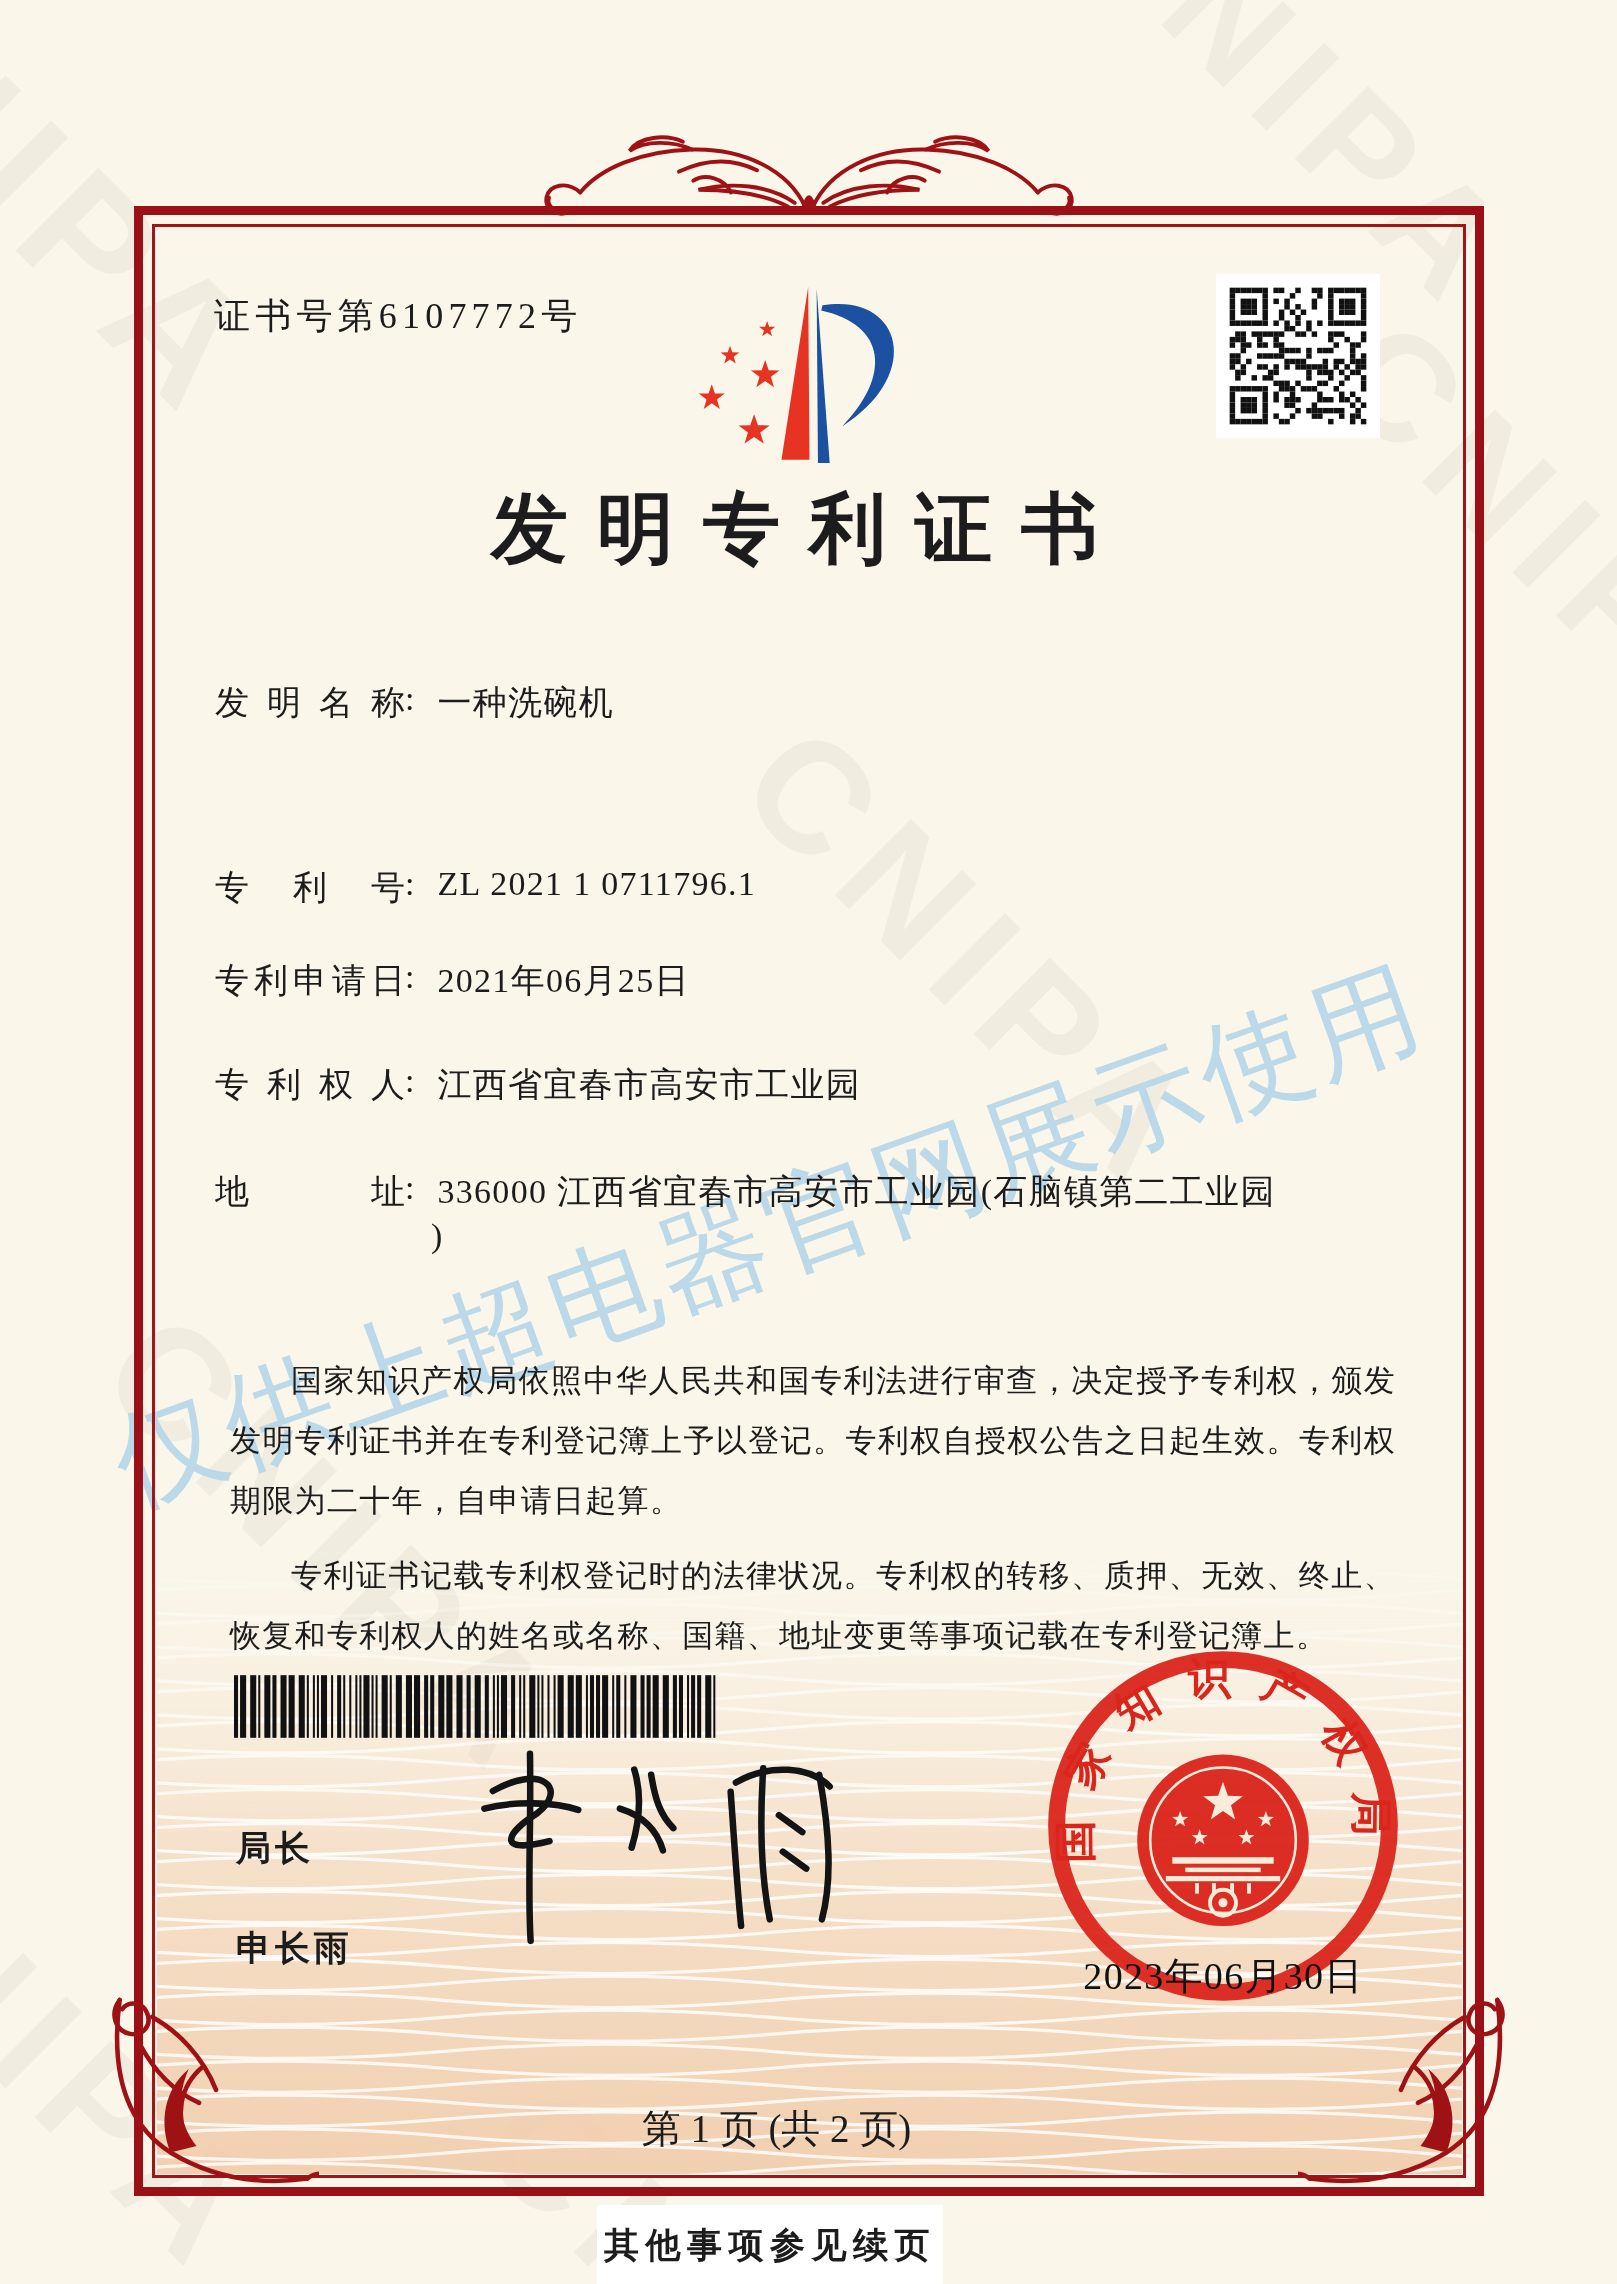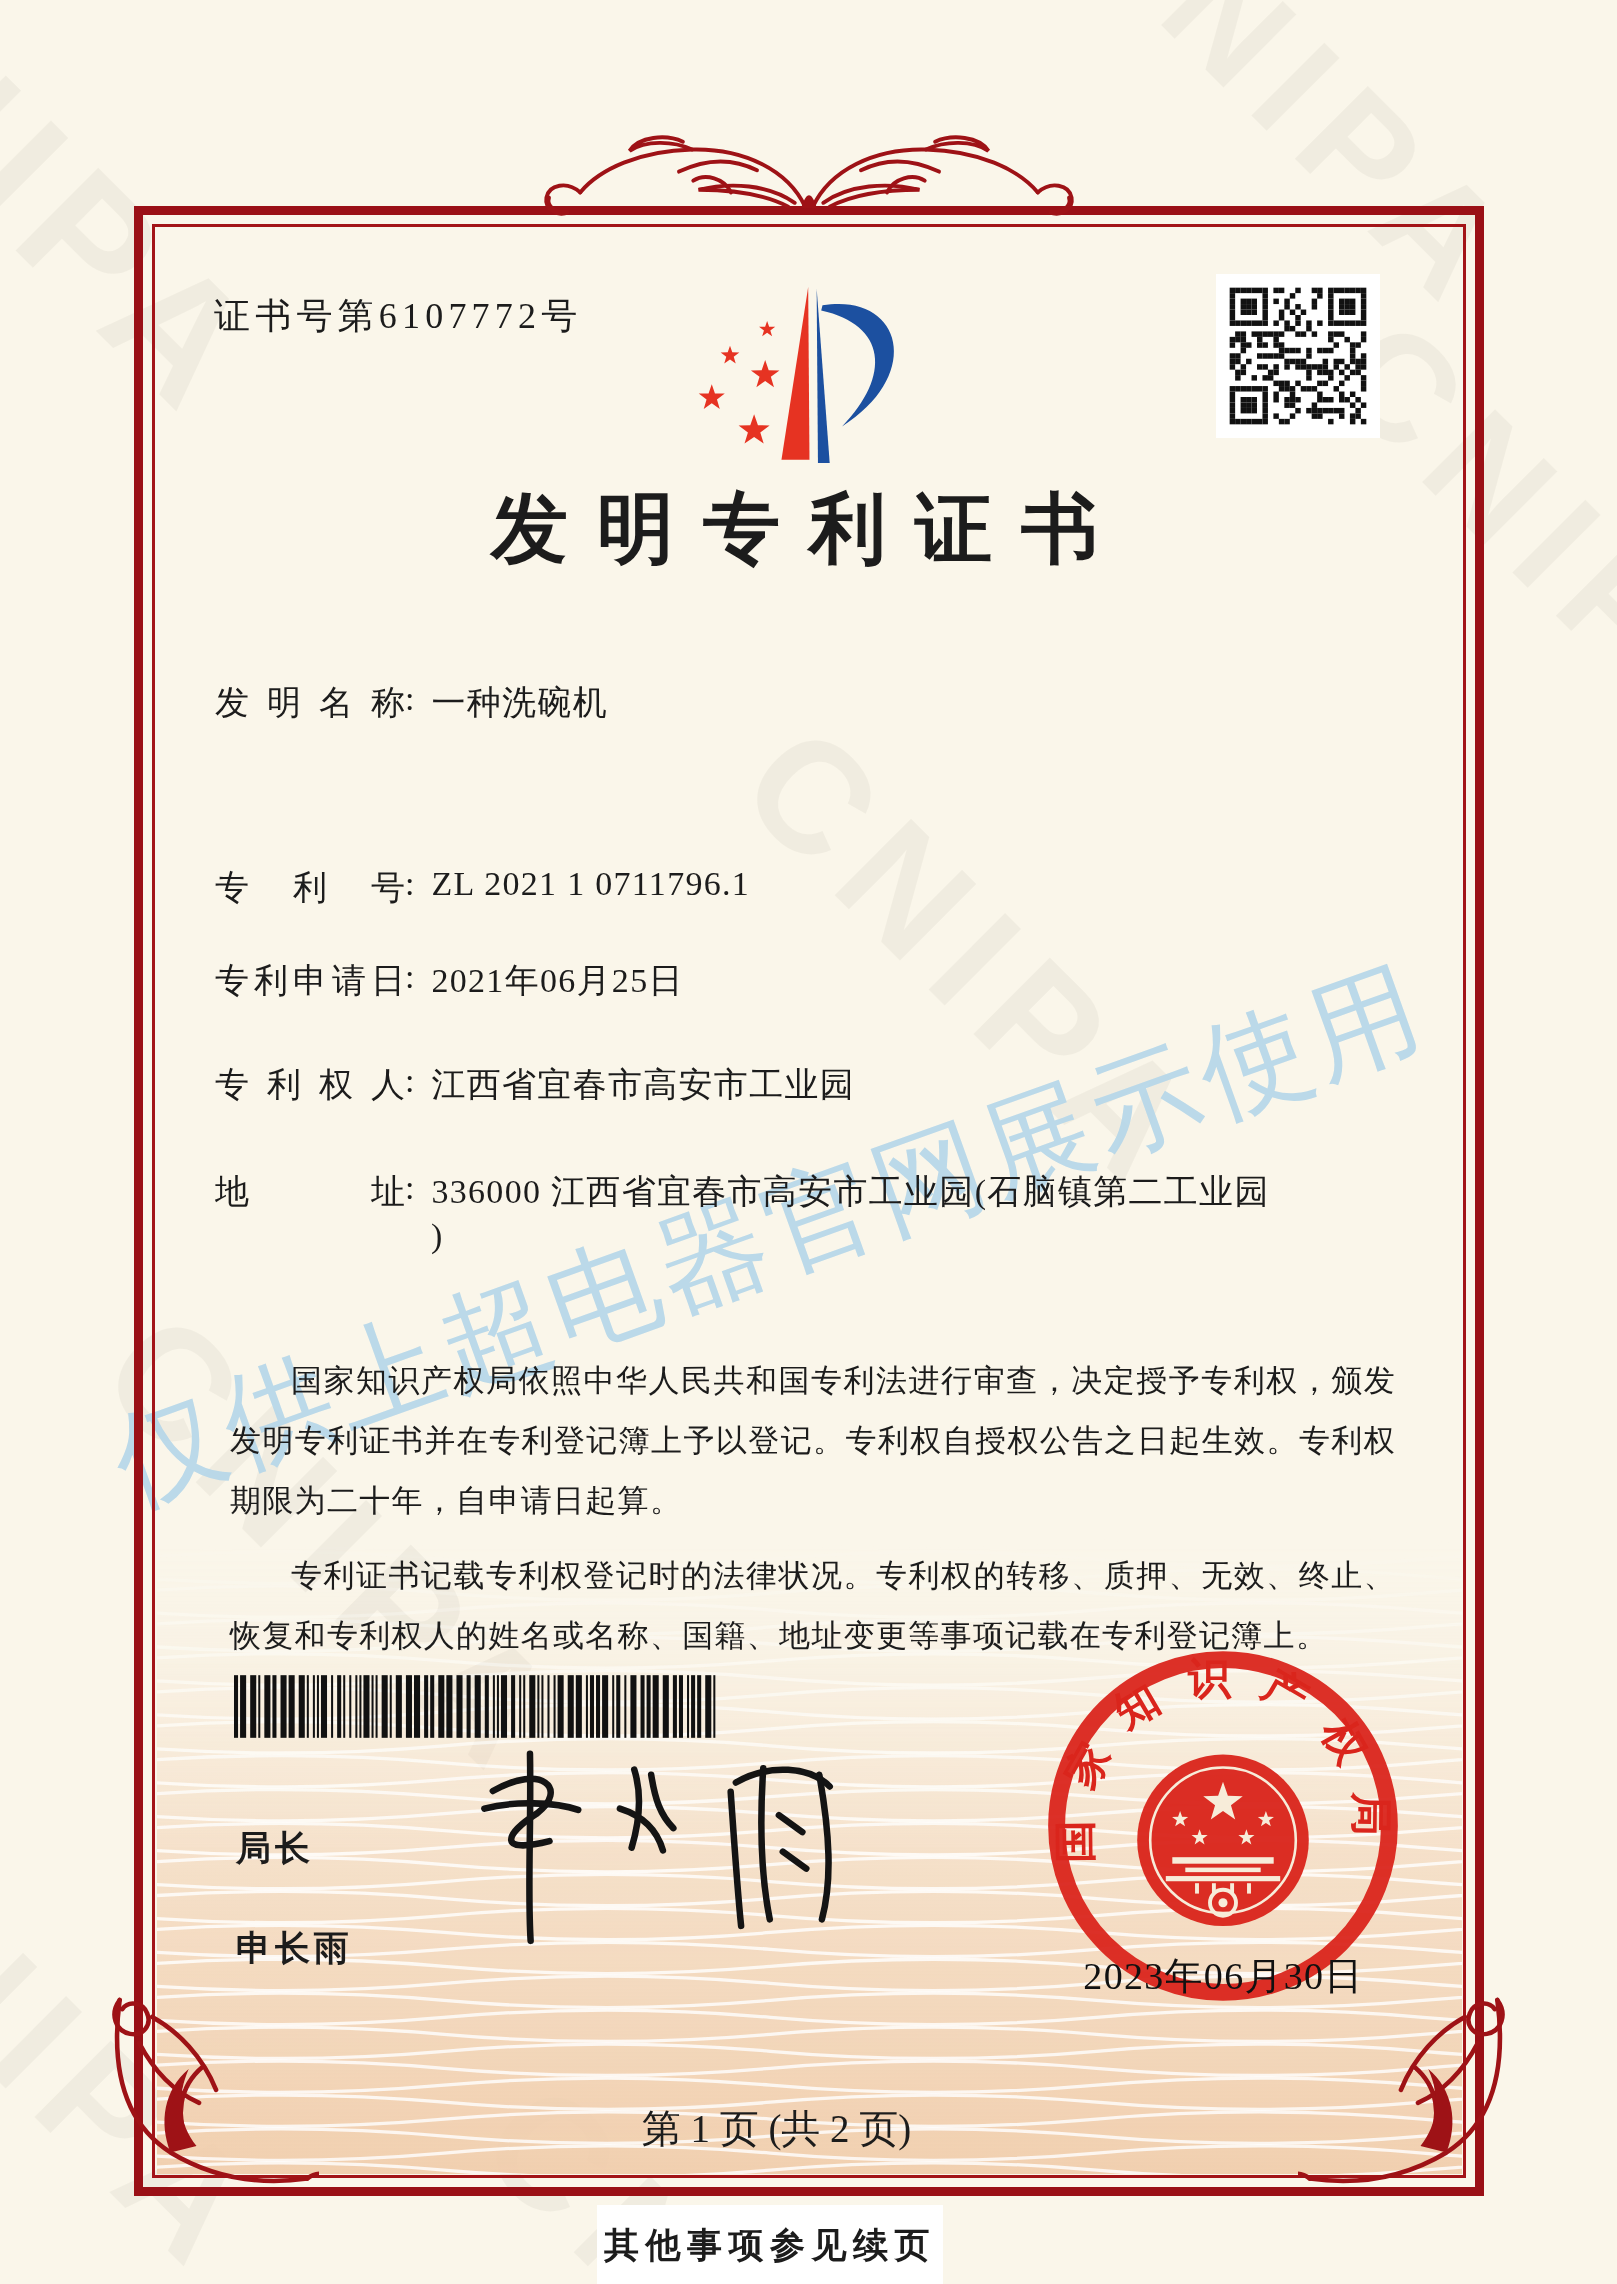--- a/index.html
+++ b/index.html
@@ -28,21 +28,21 @@
   
   .content{position:absolute;left:0;top:0;width:1510px;height:2284px;z-index:6;}
   .cert-no{position:absolute;left:214px;top:292px;font-size:36px;letter-spacing:5.2px;}
   .logo{position:absolute;left:692px;top:248px;}
   .qr-box{position:absolute;left:1216px;top:274px;width:164px;height:164px;background:#ffffff;}
   .doc-title{position:absolute;left:0;top:478px;width:1618px;text-align:center;
              font-size:77px;font-weight:bold;letter-spacing:29px;box-sizing:border-box;}
   .row{position:absolute;left:215px;font-size:34px;white-space:nowrap;}
   .row .lbl{display:inline-block;width:190px;text-align:justify;text-align-last:justify;vertical-align:top;}
   .row .col{display:inline-block;vertical-align:top;}
-  .row .val{display:inline-block;margin-left:17px;vertical-align:top;letter-spacing:1.3px;}
+  .row .val{display:inline-block;margin-left:23px;vertical-align:top;letter-spacing:1.3px;}
   .row .pair2{position:absolute;left:600px;top:0;white-space:nowrap;}
   .row .pair2 .lbl{width:190px;}
   .addr-cont{position:absolute;left:431px;top:1217px;font-size:34px;}
   .paras{position:absolute;left:215px;top:1336px;width:1196px;font-size:31px;line-height:60px;
          letter-spacing:1.3px;text-align:justify;}
   .paras p{margin:15px;text-indent:61px;}
   .barcode{position:absolute;left:234px;top:1675px;}
   .director-label{position:absolute;left:236px;top:1825px;font-size:35px;font-weight:bold;
         font-family:Liberation Sans, sans-serif;letter-spacing:3.9px;}
   .director-name{position:absolute;left:236px;top:1925px;font-size:35px;font-weight:bold;

